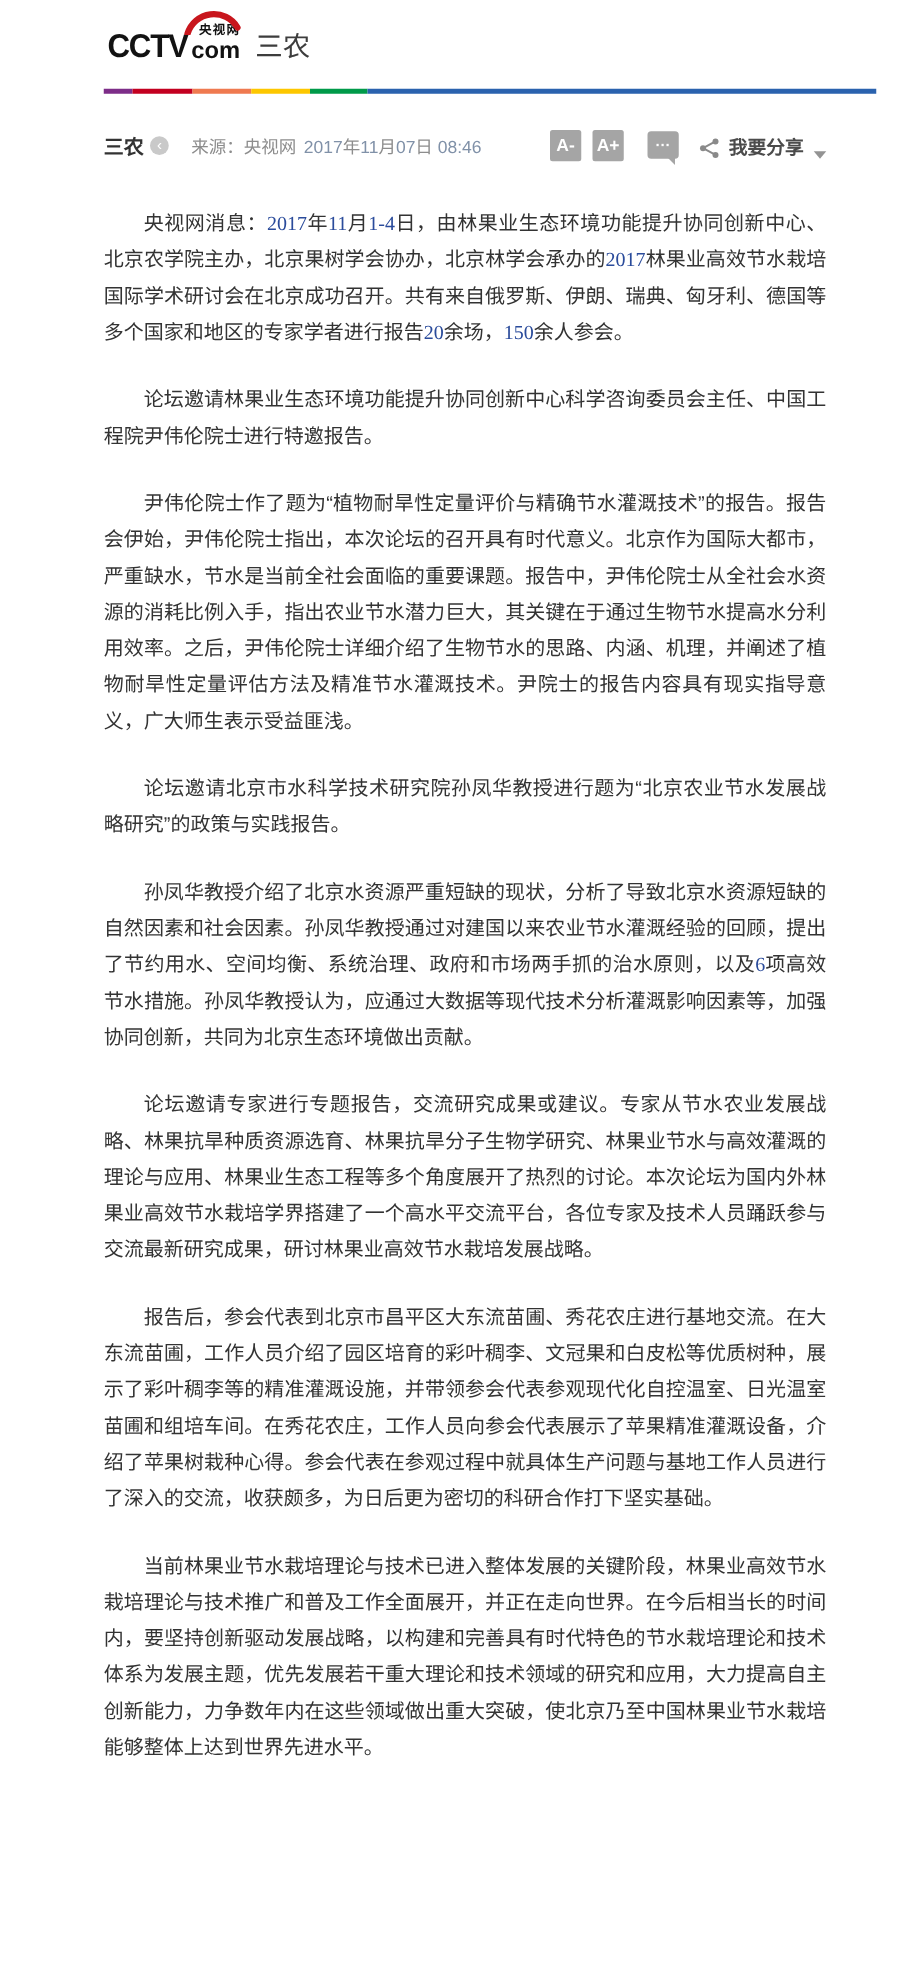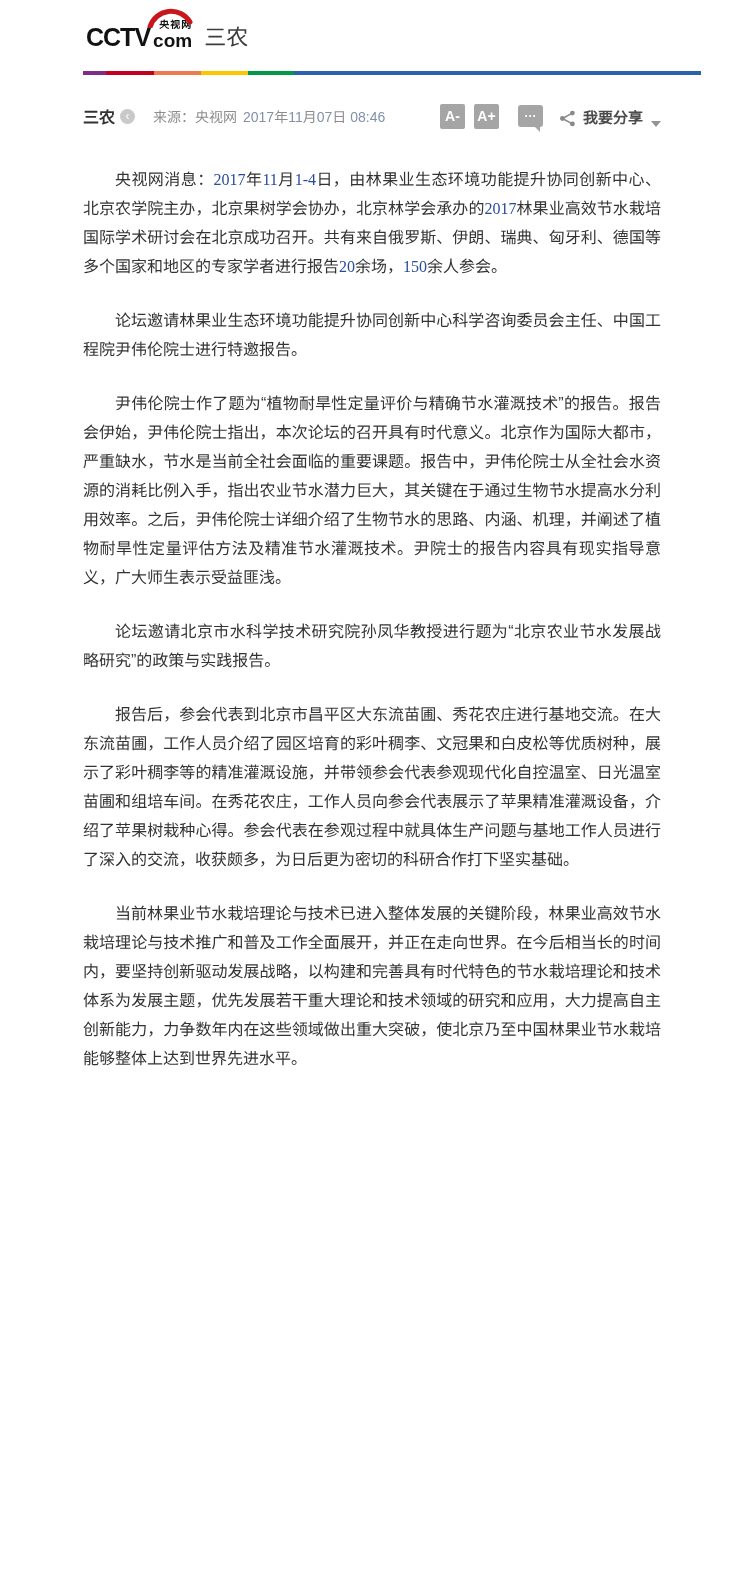--- a/index.html
+++ b/index.html
@@ -108,18 +108,20 @@
           <span class="caret"></span>
         </span>
       </div>
     </div>
 
     <div class="paras" id="paras">
         <p>央视网消息：<span class="num">2017</span>年<span class="num">11</span>月<span class="num">1-4</span>日，由林果业生态环境功能提升协同创新中心、北京农学院主办，北京果树学会协办，北京林学会承办的<span class="num">2017</span>林果业高效节水栽培国际学术研讨会在北京成功召开。共有来自俄罗斯、伊朗、瑞典、匈牙利、德国等多个国家和地区的专家学者进行报告<span class="num">20</span>余场，<span class="num">150</span>余人参会。</p>
         <p>论坛邀请林果业生态环境功能提升协同创新中心科学咨询委员会主任、中国工程院尹伟伦院士进行特邀报告。</p>
         <p>尹伟伦院士作了题为“植物耐旱性定量评价与精确节水灌溉技术”的报告。报告会伊始，尹伟伦院士指出，本次论坛的召开具有时代意义。北京作为国际大都市，严重缺水，节水是当前全社会面临的重要课题。报告中，尹伟伦院士从全社会水资源的消耗比例入手，指出农业节水潜力巨大，其关键在于通过生物节水提高水分利用效率。之后，尹伟伦院士详细介绍了生物节水的思路、内涵、机理，并阐述了植物耐旱性定量评估方法及精准节水灌溉技术。尹院士的报告内容具有现实指导意义，广大师生表示受益匪浅。</p>
         <p>论坛邀请北京市水科学技术研究院孙凤华教授进行题为“北京农业节水发展战略研究”的政策与实践报告。</p>
+        <p>孙凤华教授介绍了北京水资源严重短缺的现状，分析了导致北京水资源短缺的自然因素和社会因素。孙凤华教授通过对建国以来农业节水灌溉经验的回顾，提出了节约用水、空间均衡、系统治理、政府和市场两手抓的治水原则，以及<span class="num">6</span>项高效节水措施。孙凤华教授认为，应通过大数据等现代技术分析灌溉影响因素等，加强协同创新，共同为北京生态环境做出贡献。</p>
+        <p>论坛邀请专家进行专题报告，交流研究成果或建议。专家从节水农业发展战略、林果抗旱种质资源选育、林果抗旱分子生物学研究、林果业节水与高效灌溉的理论与应用、林果业生态工程等多个角度展开了热烈的讨论。本次论坛为国内外林果业高效节水栽培学界搭建了一个高水平交流平台，各位专家及技术人员踊跃参与交流最新研究成果，研讨林果业高效节水栽培发展战略。</p>
         <p>报告后，参会代表到北京市昌平区大东流苗圃、秀花农庄进行基地交流。在大东流苗圃，工作人员介绍了园区培育的彩叶稠李、文冠果和白皮松等优质树种，展示了彩叶稠李等的精准灌溉设施，并带领参会代表参观现代化自控温室、日光温室苗圃和组培车间。在秀花农庄，工作人员向参会代表展示了苹果精准灌溉设备，介绍了苹果树栽种心得。参会代表在参观过程中就具体生产问题与基地工作人员进行了深入的交流，收获颇多，为日后更为密切的科研合作打下坚实基础。</p>
         <p>当前林果业节水栽培理论与技术已进入整体发展的关键阶段，林果业高效节水栽培理论与技术推广和普及工作全面展开，并正在走向世界。在今后相当长的时间内，要坚持创新驱动发展战略，以构建和完善具有时代特色的节水栽培理论和技术体系为发展主题，优先发展若干重大理论和技术领域的研究和应用，大力提高自主创新能力，力争数年内在这些领域做出重大突破，使北京乃至中国林果业节水栽培能够整体上达到世界先进水平。</p>
       </div>
   </div>
 
 </div>
 
 </body></html>

